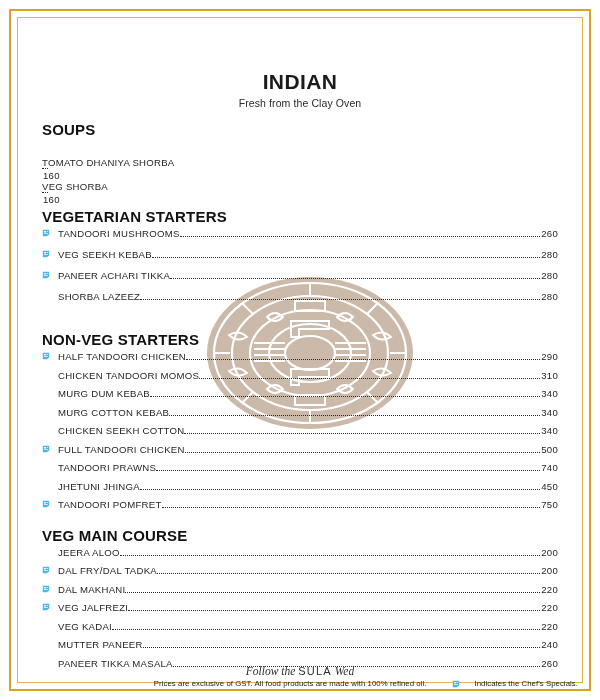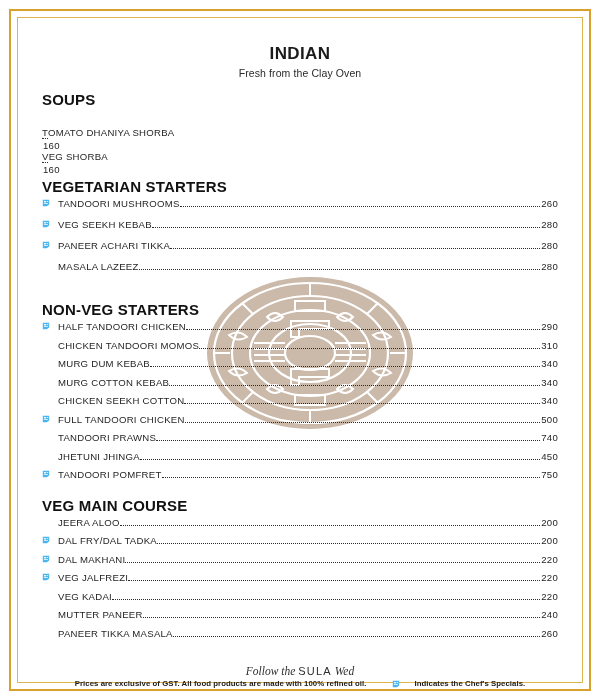--- a/index.html
+++ b/index.html
@@ -45,22 +45,23 @@
     position:absolute;
     left:22px; top:22px;
     width:556px; height:656px;
     z-index:2;
     display:flex;
     flex-direction:column;
   }
 
   .header { text-align:center; padding-top:22px; }
   .title {
-    font-size:17px; font-weight:bold; letter-spacing:.4px;
+    font-size:21px; font-weight:bold; letter-spacing:.4px;
     color:#1b1b1b;
+    margin-top:26px;
   }
   .subtitle {
     font-size:10.5px; font-weight:normal; color:#2a2a2a;
     margin-top:3px; letter-spacing:.1px;
   }
 
   .body-area {
     flex:1 1 auto;
     padding:0 20px 0 20px;
     margin-top:12px;
@@ -130,25 +131,25 @@
     font-size:11.5px;
   }
   .follow .brand {
     font-family:"Liberation Sans", sans-serif;
     font-style:normal;
     letter-spacing:1.2px;
     font-size:11px;
   }
   .fineprint {
     font-size:7.8px;
-    font-weight:bold;
+    font-weight:normal;
     color:#1c1c1c;
     letter-spacing:.05px;
     display:flex;
-    justify-content:center;
+    justify-content:flex-end;
     align-items:center;
     gap:12px;
     white-space:nowrap;
   }
   .fineprint .legend-icon {
     display:inline-flex;
     margin-left:14px;
     margin-right:2px;
   }
 </style>
@@ -258,21 +259,21 @@
                 <path d="M6.1 2.6 H7.8 V3.6 H6.1 Z" fill="#ffffff"></path>
                 <path d="M2.4 5.2 H7.4 V6.1 H2.4 Z" fill="#ffffff"></path>
               </svg>
             </span>
             <span class="name">PANEER ACHARI TIKKA</span>
             <span class="leader"></span>
             <span class="price">280</span>
           </div>
           <div class="item">
             <span class="mark"></span>
-            <span class="name">MASALA LAZEEZ</span>
+            <span class="name">SHORBA LAZEEZ</span>
             <span class="leader"></span>
             <span class="price">280</span>
           </div>
         </div>
         <div class="gap-lg"></div>
         <div class="section dense">
           <div class="section-title">NON-VEG STARTERS</div>
           <div class="item">
             <span class="mark">
               <svg width="8" height="8" viewBox="0 0 10 10" xmlns="http://www.w3.org/2000/svg">

